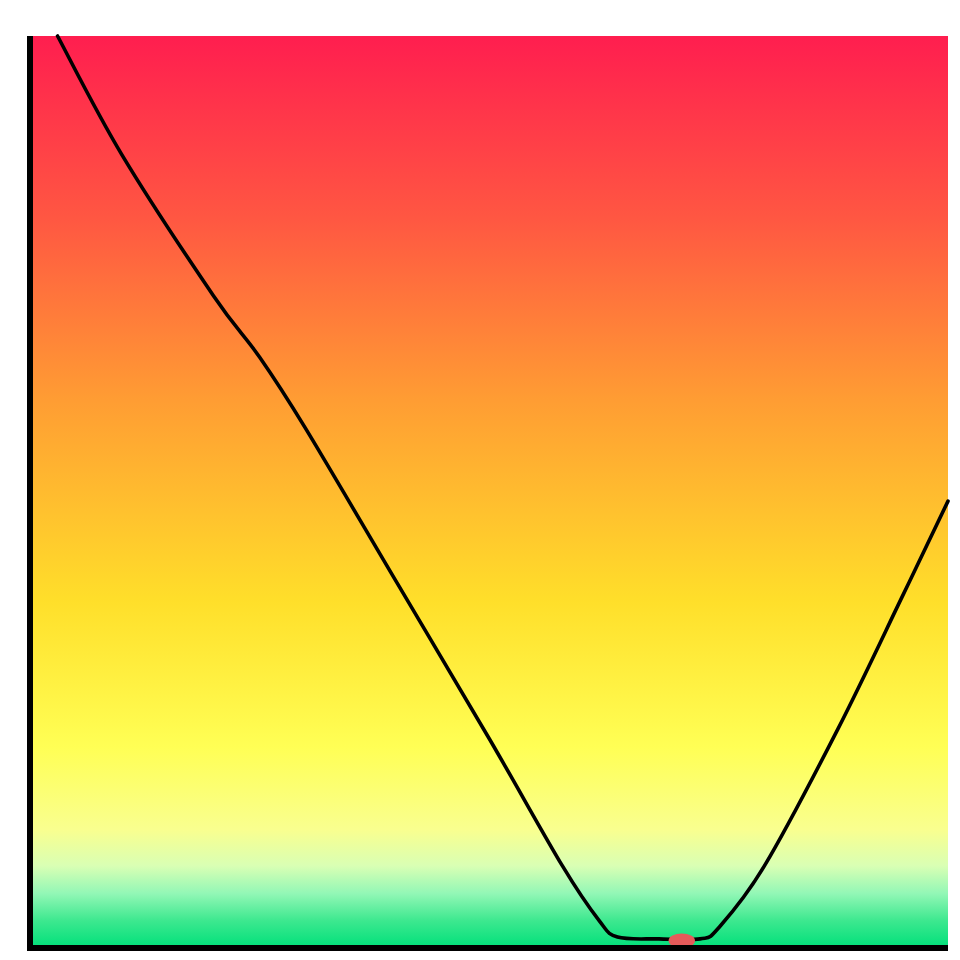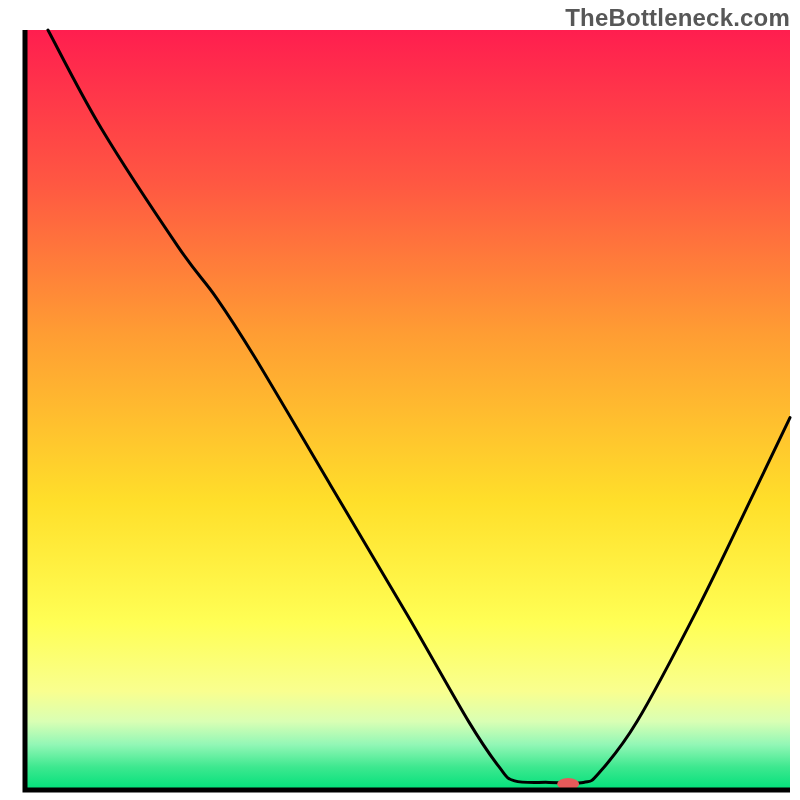--- a/index.html
+++ b/index.html
@@ -25,21 +25,20 @@
     letter-spacing: 0.2px;
   }
   svg {
     display: block;
   }
 </style>
 </head>
 <body>
 <div class="container">
 
-<div class="watermark">TheBottleneck.com</div>
 
 <svg id="chart-svg" width="800" height="800" viewBox="0 0 800 800">
   <defs>
     <linearGradient id="bg-grad" x1="0" y1="0" x2="0" y2="1">
           <stop offset="0%" stop-color="#ff1e4f"></stop>
           <stop offset="20%" stop-color="#ff5742"></stop>
           <stop offset="40%" stop-color="#ff9d33"></stop>
           <stop offset="62%" stop-color="#ffdf2a"></stop>
           <stop offset="78%" stop-color="#ffff55"></stop>
           <stop offset="87%" stop-color="#f9ff8f"></stop>

